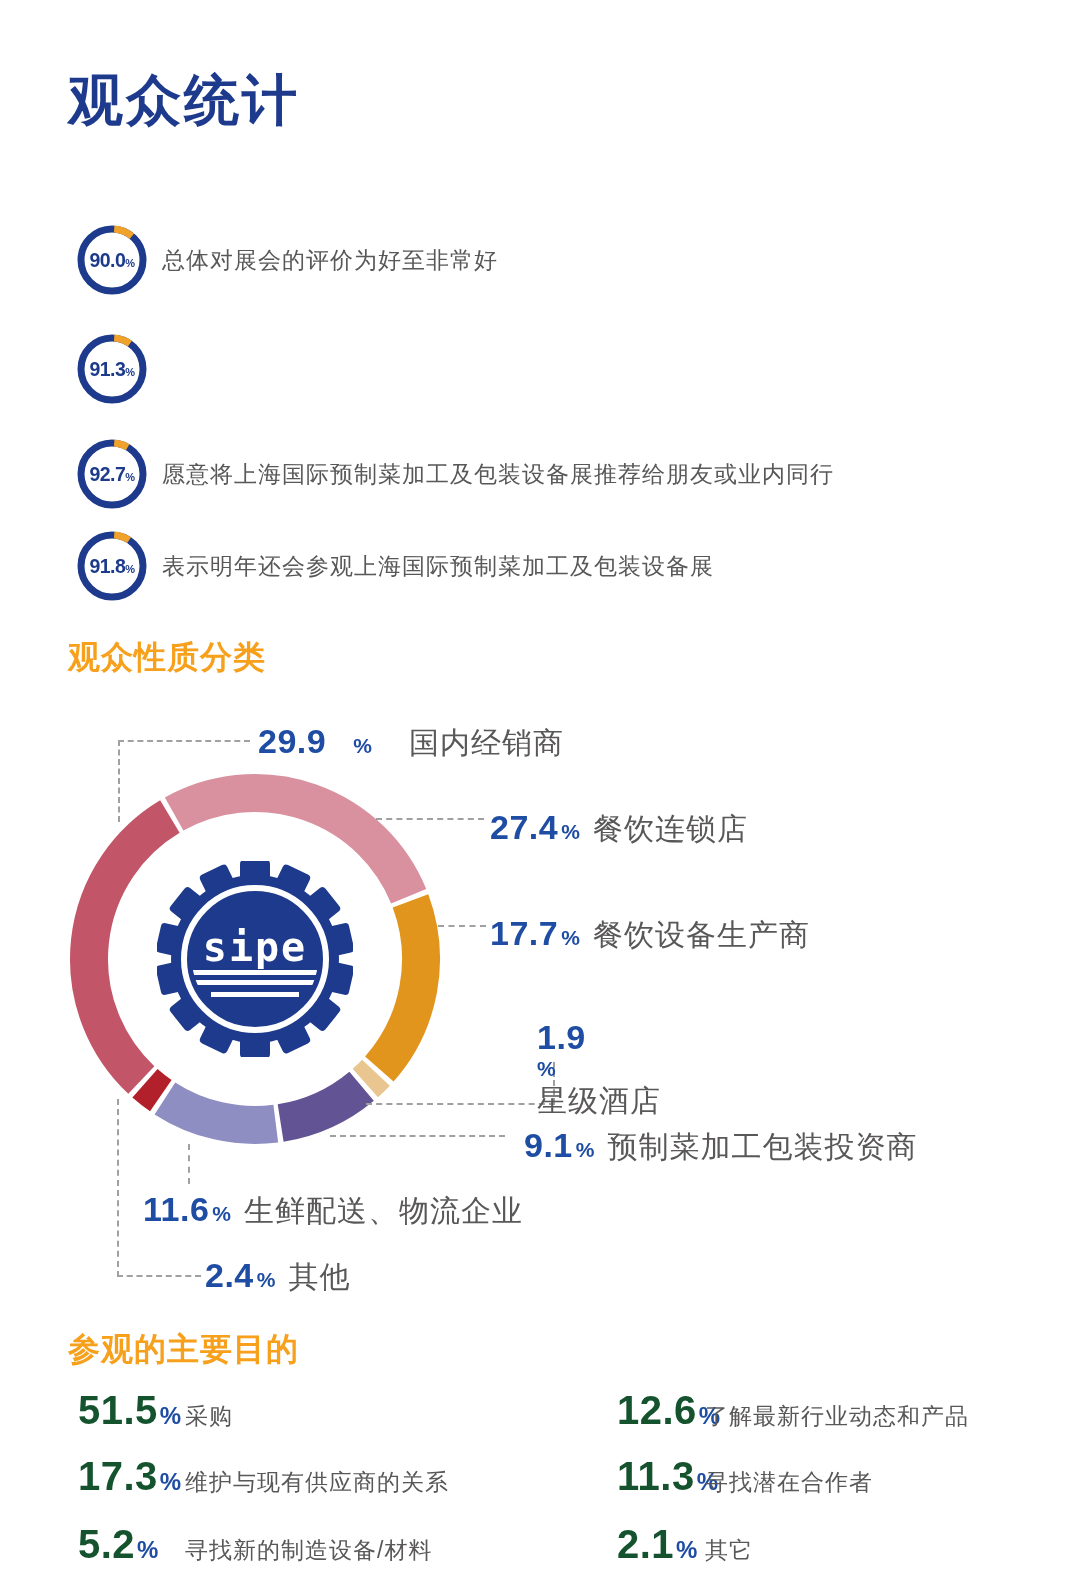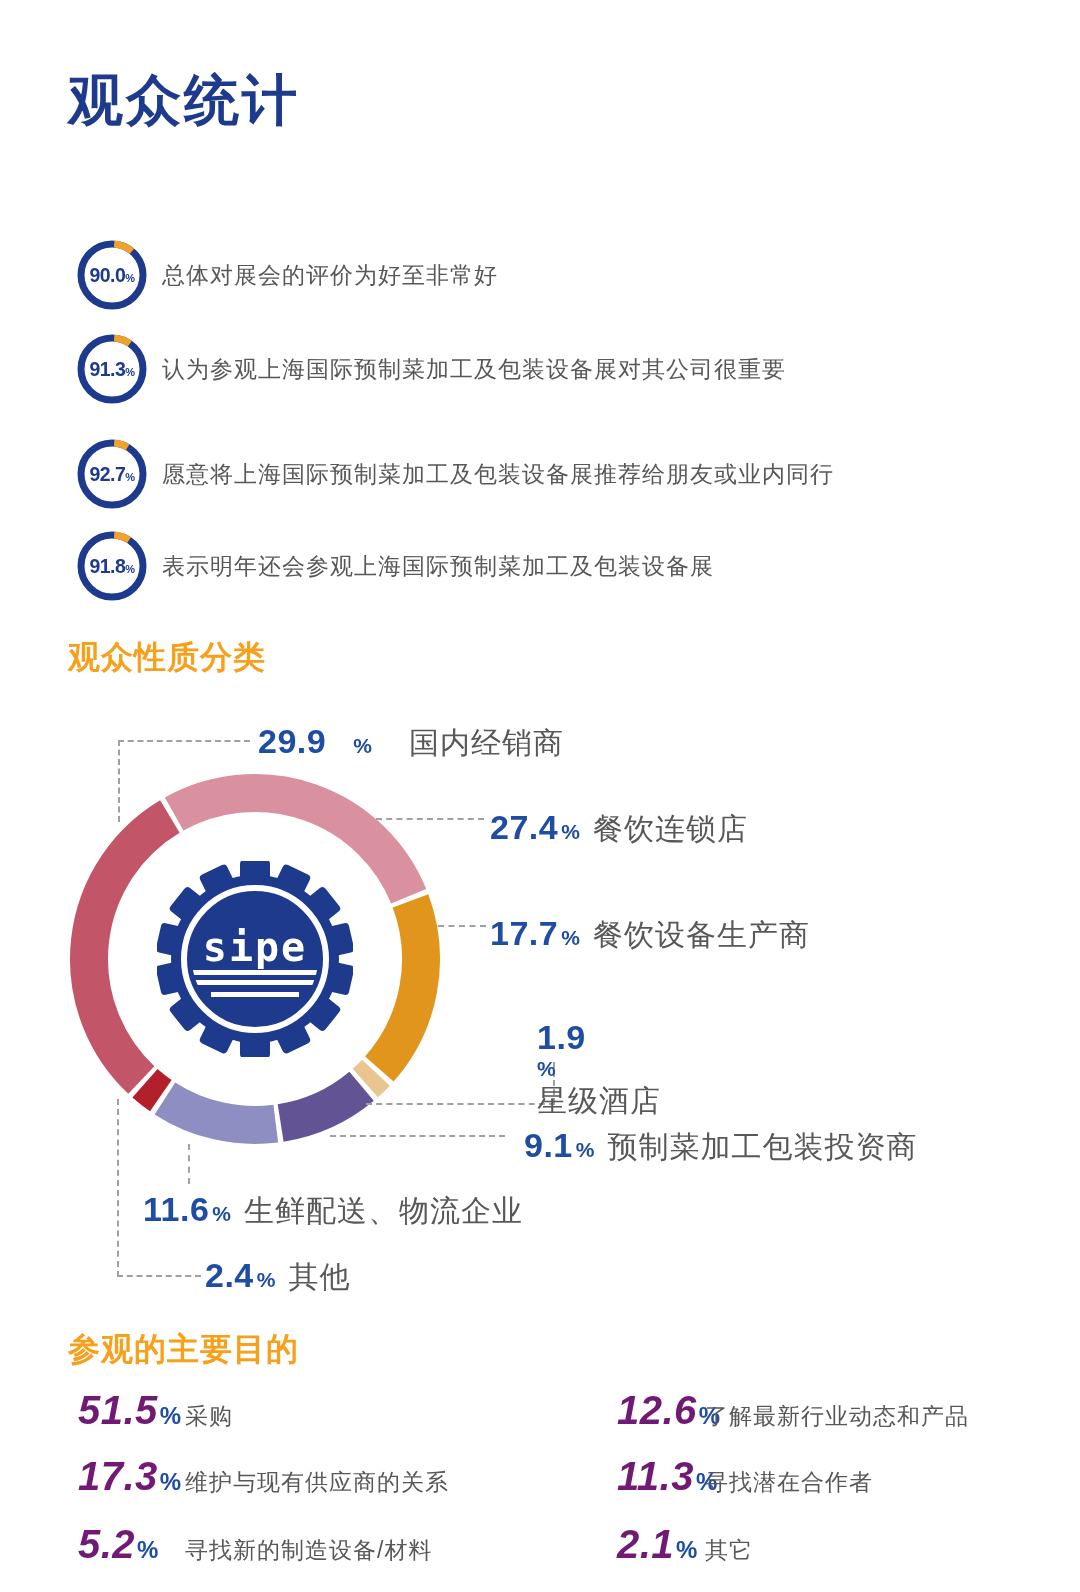--- a/index.html
+++ b/index.html
@@ -25,46 +25,45 @@
 
   .dlabel{position:absolute;display:flex;align-items:baseline;white-space:nowrap;}
   .dlabel .num{font-size:34px;font-weight:800;color:#1e4da3;letter-spacing:0.5px;}
   .dlabel .pct{font-size:21px;font-weight:800;color:#1e4da3;margin-left:3px;}
   .dlabel .cat{font-size:30px;color:#595757;margin-left:13px;letter-spacing:1px;}
 
   .purpose-item{position:absolute;display:flex;align-items:baseline;white-space:nowrap;}
   .purpose-item .num-wrap{display:flex;align-items:baseline;}
   .purpose-item.col-l .num-wrap{width:107px;}
   .purpose-item.col-r .num-wrap{width:88px;}
-  .purpose-item .num{font-size:40px;font-weight:800;color:#701a75;letter-spacing:0.5px;font-style:italic;}
+  .purpose-item .num{font-size:40px;font-weight:800;color:#14532d;letter-spacing:0.5px;}
   .purpose-item .pct{font-size:24px;font-weight:800;color:#1e4da3;margin-left:2px;}
   .purpose-item .plabel{font-size:23px;color:#595757;letter-spacing:1px;}
 </style>
 </head>
 <body>
 
 <div class="page">
   <div class="page-title">观众统计</div>
 
   <div id="ratings">
-      <div class="rating-row" style="top: 222px;">
+      <div class="rating-row" style="top: 207px;">
         <svg class="ring" viewBox="-37 -37 74 74">
       <circle cx="0" cy="0" r="31" fill="none" stroke="#1d3a8c" stroke-width="7"></circle>
       <path d="M 2.16 -30.92 A 31 31 0 0 1 19.93 -23.75" fill="none" stroke="#f0a22b" stroke-width="7"></path>
       <text x="0" y="7" text-anchor="middle" font-size="19.5" font-weight="bold" fill="#1d3a8c" letter-spacing="-0.5">90.0<tspan font-size="11" dy="0">%</tspan></text>
     </svg>
     <span class="rlabel">总体对展会的评价为好至非常好</span>
       </div>
       <div class="rating-row" style="top: 316px;">
         <svg class="ring" viewBox="-37 -37 74 74">
       <circle cx="0" cy="0" r="31" fill="none" stroke="#1d3a8c" stroke-width="7"></circle>
       <path d="M 2.16 -30.92 A 31 31 0 0 1 17.92 -25.29" fill="none" stroke="#f0a22b" stroke-width="7"></path>
       <text x="0" y="7" text-anchor="middle" font-size="19.5" font-weight="bold" fill="#1d3a8c" letter-spacing="-0.5">91.3<tspan font-size="11" dy="0">%</tspan></text>
     </svg>
-    <span class="rlabel">认为参观上海国际预制菜加工及包装设备展对其公司很重要</span>
       </div>
       <div class="rating-row" style="top: 421px;">
         <svg class="ring" viewBox="-37 -37 74 74">
       <circle cx="0" cy="0" r="31" fill="none" stroke="#1d3a8c" stroke-width="7"></circle>
       <path d="M 2.16 -30.92 A 31 31 0 0 1 15.63 -26.77" fill="none" stroke="#f0a22b" stroke-width="7"></path>
       <text x="0" y="7" text-anchor="middle" font-size="19.5" font-weight="bold" fill="#1d3a8c" letter-spacing="-0.5">92.7<tspan font-size="11" dy="0">%</tspan></text>
     </svg>
     <span class="rlabel">愿意将上海国际预制菜加工及包装设备展推荐给朋友或业内同行</span>
       </div>
       <div class="rating-row" style="top: 513px;">

